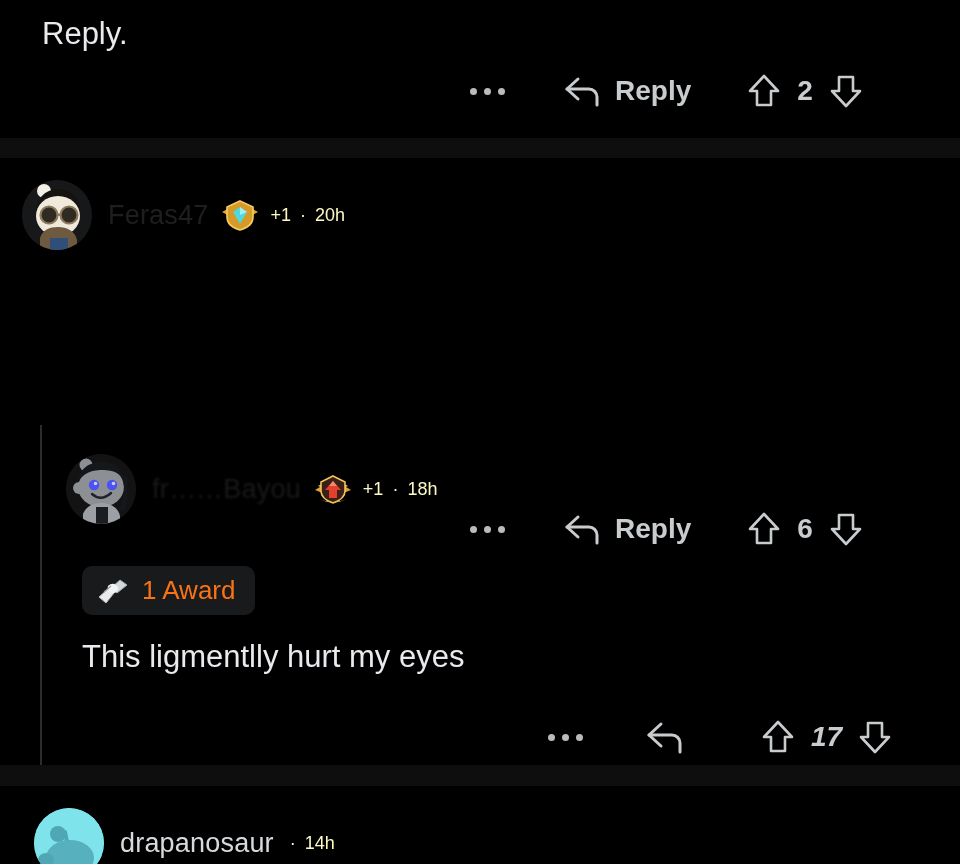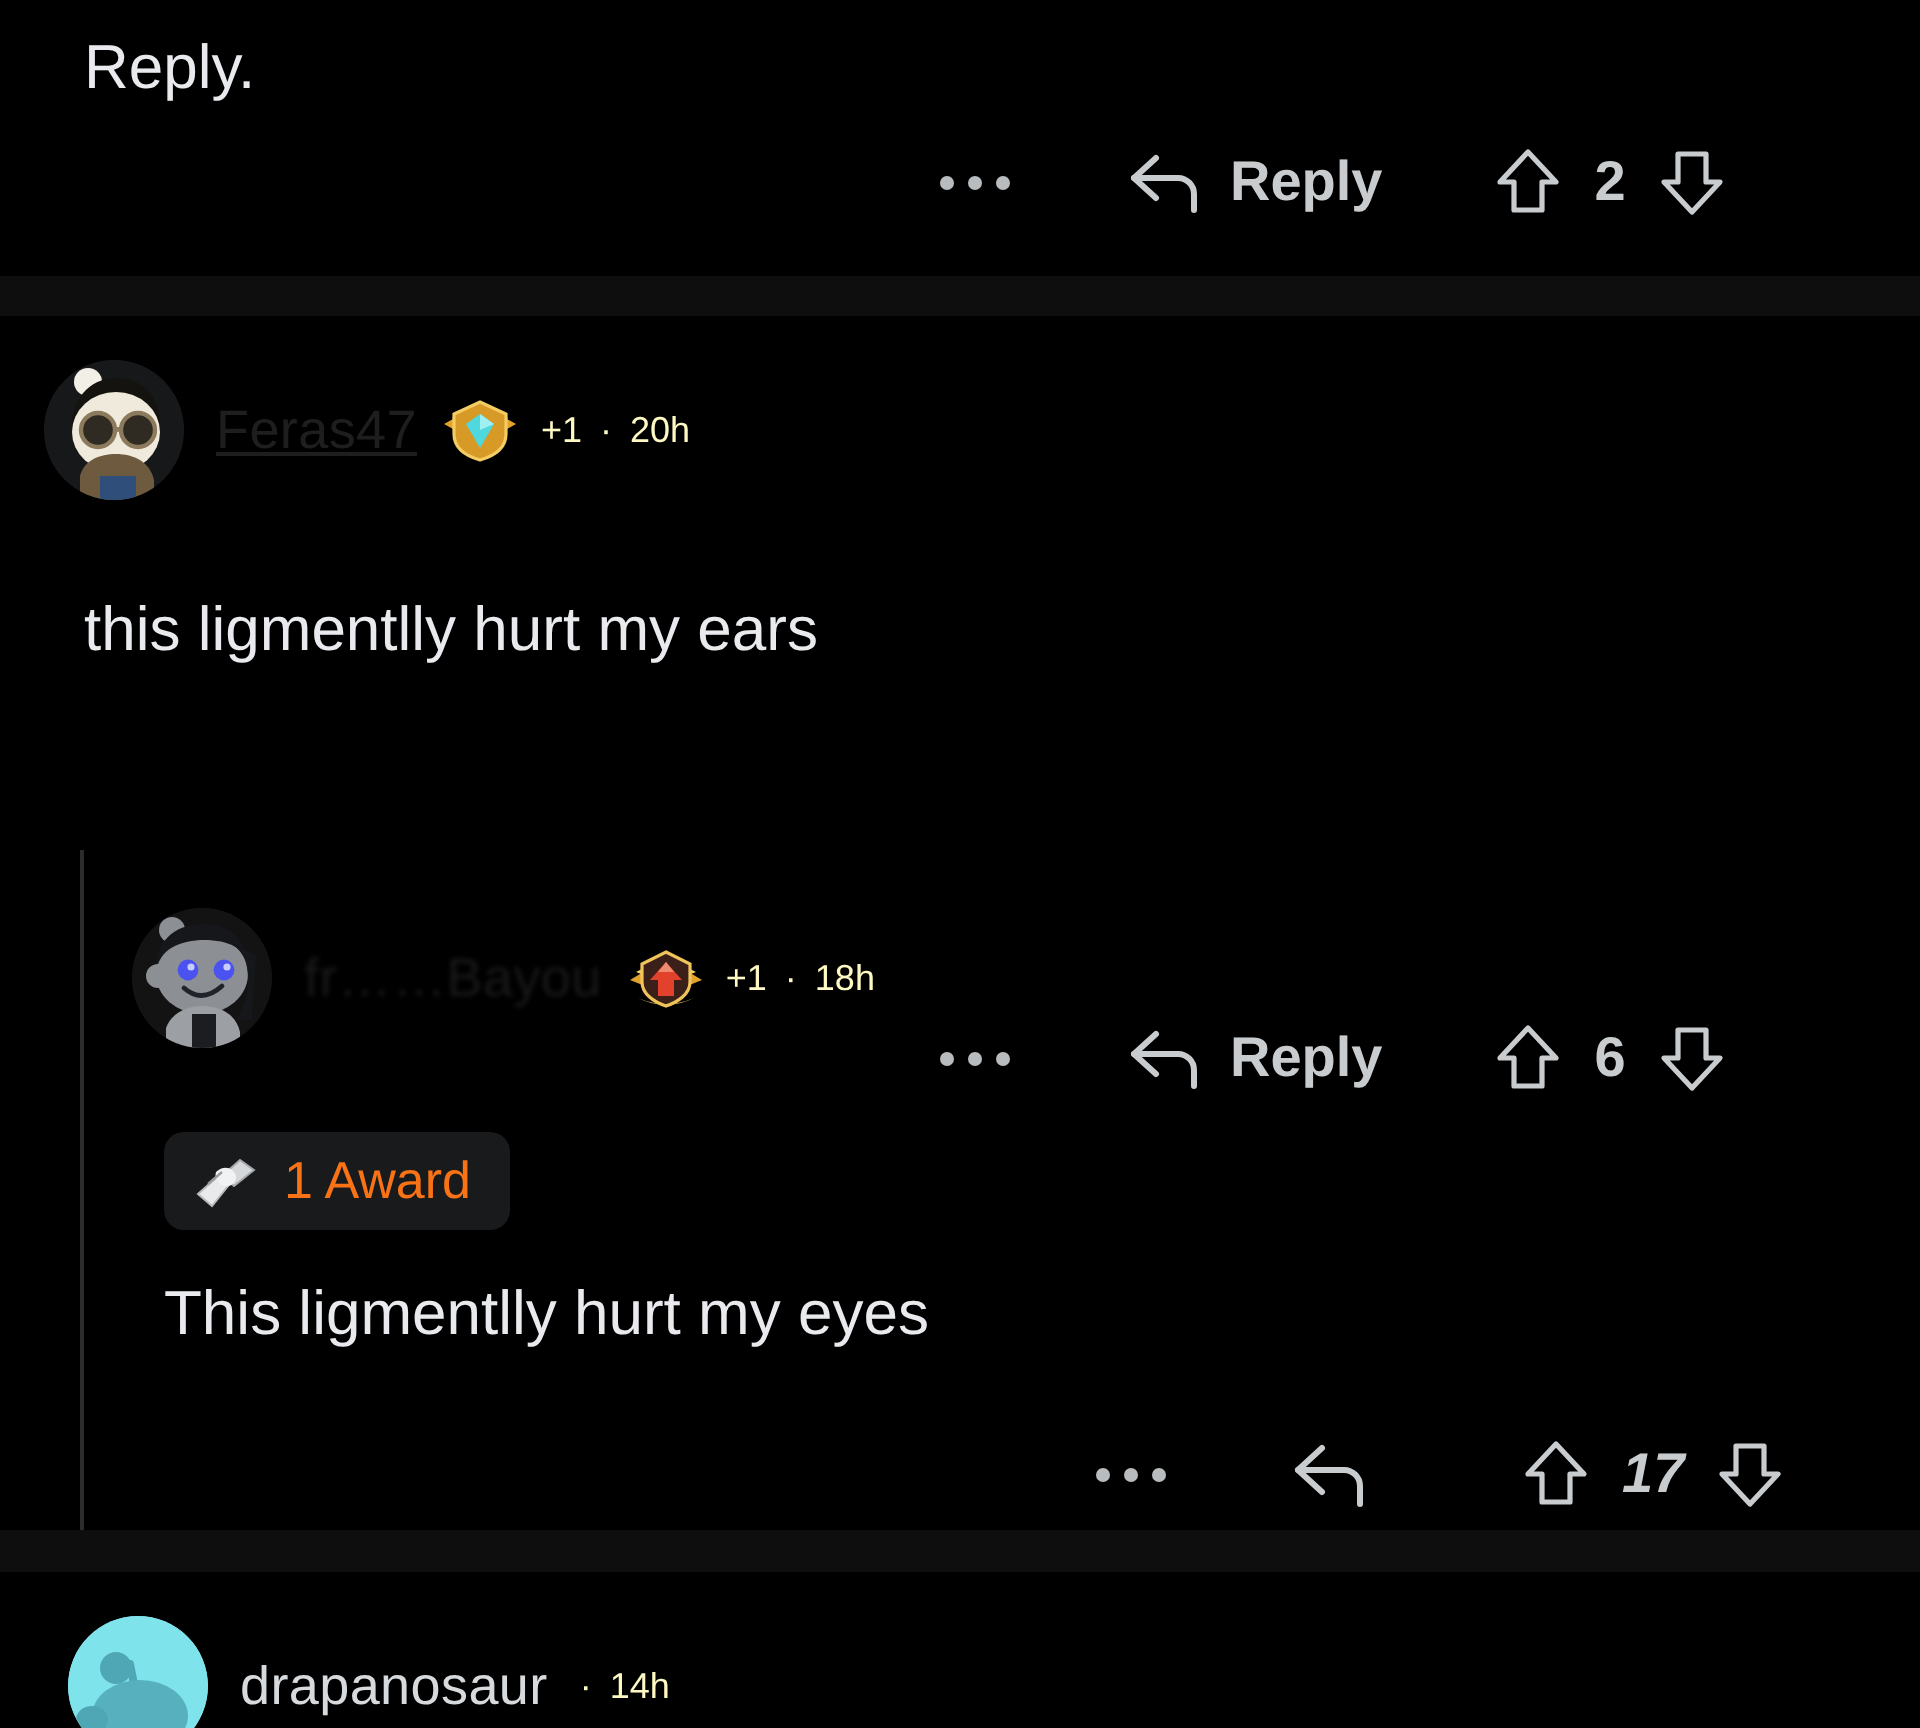--- a/index.html
+++ b/index.html
@@ -20,21 +20,21 @@
   
   .chead { display:flex; align-items:center; }
   .avatar {
     width:70px; height:70px; border-radius:50%;
     flex:0 0 70px; position:relative; overflow:hidden;
   }
 
   .uname {
     font-size:27px; letter-spacing:.2px; white-space:nowrap;
   }
-  .uname.faded { color:#6f6f6f; opacity:.27;text-decoration:underline; }
+  .uname.faded { color:#6f6f6f; opacity:.27; }
   .uname.blur  { color:#6f6f6f; opacity:.22; filter:blur(1.2px); }
   .meta {
     font-size:18px; color:#fef9c3; white-space:nowrap;
   }
   .badge {
     width:40px; height:34px; flex:0 0 40px; position:relative;
   }
 
   
   .ctext {
@@ -149,21 +149,20 @@
         </svg>
       </span>
 
       <span class="meta" style="margin-left:10px;">
         <span>+1</span>
         <span style="padding:0 4px;">·</span>
         <span>20h</span>
       </span>
     </div>
 
-    <div class="ctext" style="position:absolute;left:42px;top:138px;">this ligmentlly hurt my ears</div>
 
     <div class="actions" style="position:absolute;left:470px;top:352px;width:450px;">
       <div class="dots" style="margin-right:58px;">
         <i></i>
         <i></i>
         <i></i>
       </div>
       <div class="reply-grp" style="margin-right:56px;">
         <span>
           <svg width="38" height="34" viewBox="0 0 38 34">

